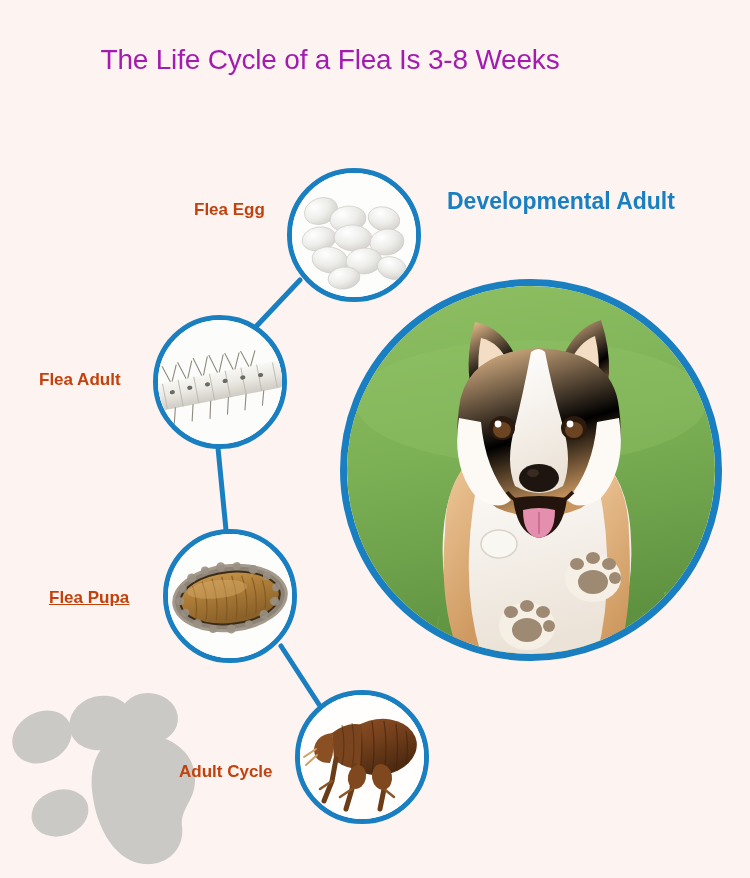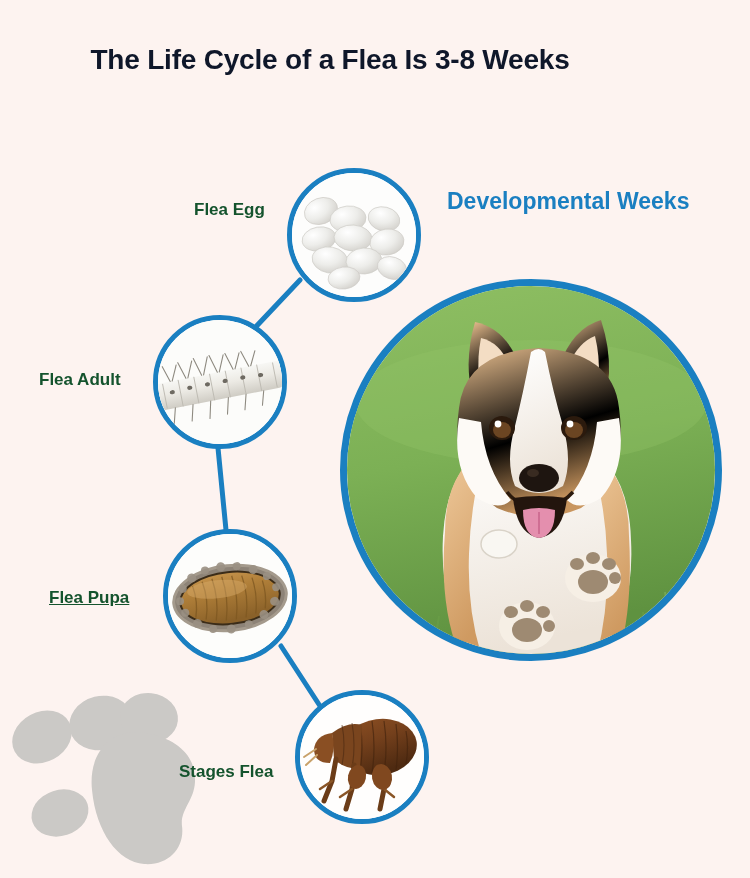--- a/index.html
+++ b/index.html
@@ -13,42 +13,42 @@
     position: relative;
   }
   .stage { position: absolute; inset: 0; width: 750px; height: 878px; }
 
   
   .title {
     position: absolute;
     top: 44px; left: 0; width: 660px;
     text-align: center;
     font-size: 28px;
-    font-weight: bold;
+    font-weight: normal;
     letter-spacing: -0.2px;
-    color: #0f172a;
+    color: #a21caf;
     white-space: nowrap;
   }
 
   
   .dev-stages {
     position: absolute;
     left: 447px; top: 188px;
     font-size: 23px;
     font-weight: 600;
     color: #1a7fc1;
     white-space: nowrap;
   }
 
   
   .stage-label {
     position: absolute;
     font-size: 17px;
     font-weight: bold;
-    color: #14532d;
+    color: #c2410c;
     white-space: nowrap;
   }
   .lbl-egg   { left: 194px; top: 200px; }
   .lbl-larva { left: 39px;  top: 370px; }
   .lbl-pupa  { left: 49px;  top: 588px; text-decoration: underline; }
   .lbl-adult { left: 179px; top: 762px; }
 
   
   .art { position: absolute; left: 0; top: 0; }
 
@@ -271,21 +271,21 @@
           <path d="M30 84 L18 92"></path>
           <path d="M50 92 L38 100"></path>
           <path d="M82 92 L92 100"></path>
         </g>
         <ellipse cx="55" cy="80" rx="9" ry="12" transform="rotate(12 55 80)" fill="#80481f"></ellipse>
         <ellipse cx="80" cy="80" rx="10" ry="13" transform="rotate(-10 80 80)" fill="#80481f"></ellipse>
       </g>
     </svg>
   </div>
 
-  <div class="dev-stages">Developmental Weeks</div>
+  <div class="dev-stages">Developmental Adult</div>
 
   <div class="bubble b-dog">
     <svg class="bubble-inner" viewBox="0 0 368 368">
       <defs>
         <linearGradient id="grassG" x1="0" y1="0" x2="0.2" y2="1">
           <stop offset="0%" stop-color="#8fbf63"></stop>
           <stop offset="50%" stop-color="#7cb055"></stop>
           <stop offset="100%" stop-color="#5f9240"></stop>
         </linearGradient>
         <linearGradient id="furTan" x1="0" y1="0" x2="0.3" y2="1">
@@ -375,15 +375,15 @@
         <ellipse cx="180" cy="320" rx="7" ry="6" fill="#9e8a72"></ellipse>
         <ellipse cx="196" cy="326" rx="7" ry="6" fill="#9e8a72"></ellipse>
         <ellipse cx="202" cy="340" rx="6" ry="6" fill="#9e8a72"></ellipse>
       </g>
     </svg>
   </div>
 
   <div class="stage-label lbl-egg">Flea Egg</div>
   <div class="stage-label lbl-larva">Flea Adult</div>
   <div class="stage-label lbl-pupa">Flea Pupa</div>
-  <div class="stage-label lbl-adult">Stages Flea</div>
+  <div class="stage-label lbl-adult">Adult Cycle</div>
 
 </div>
 
 </body></html>

